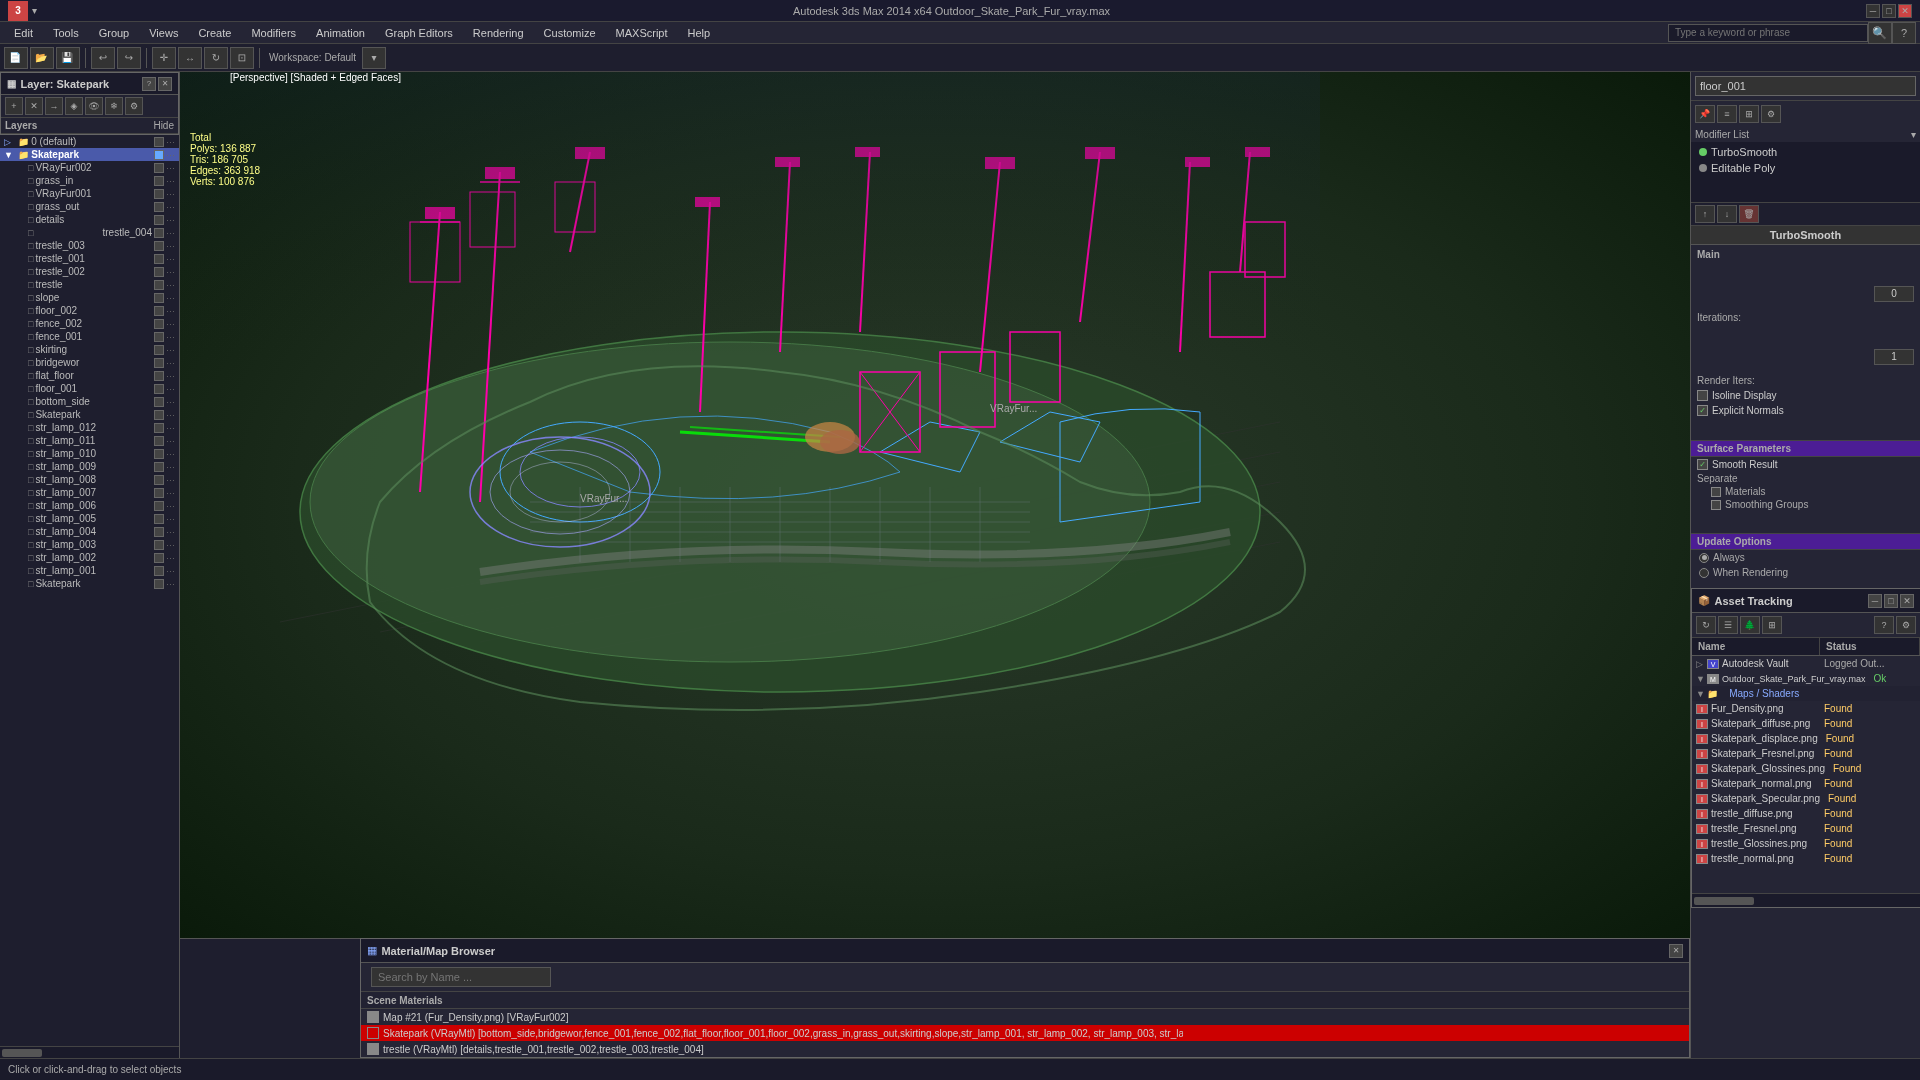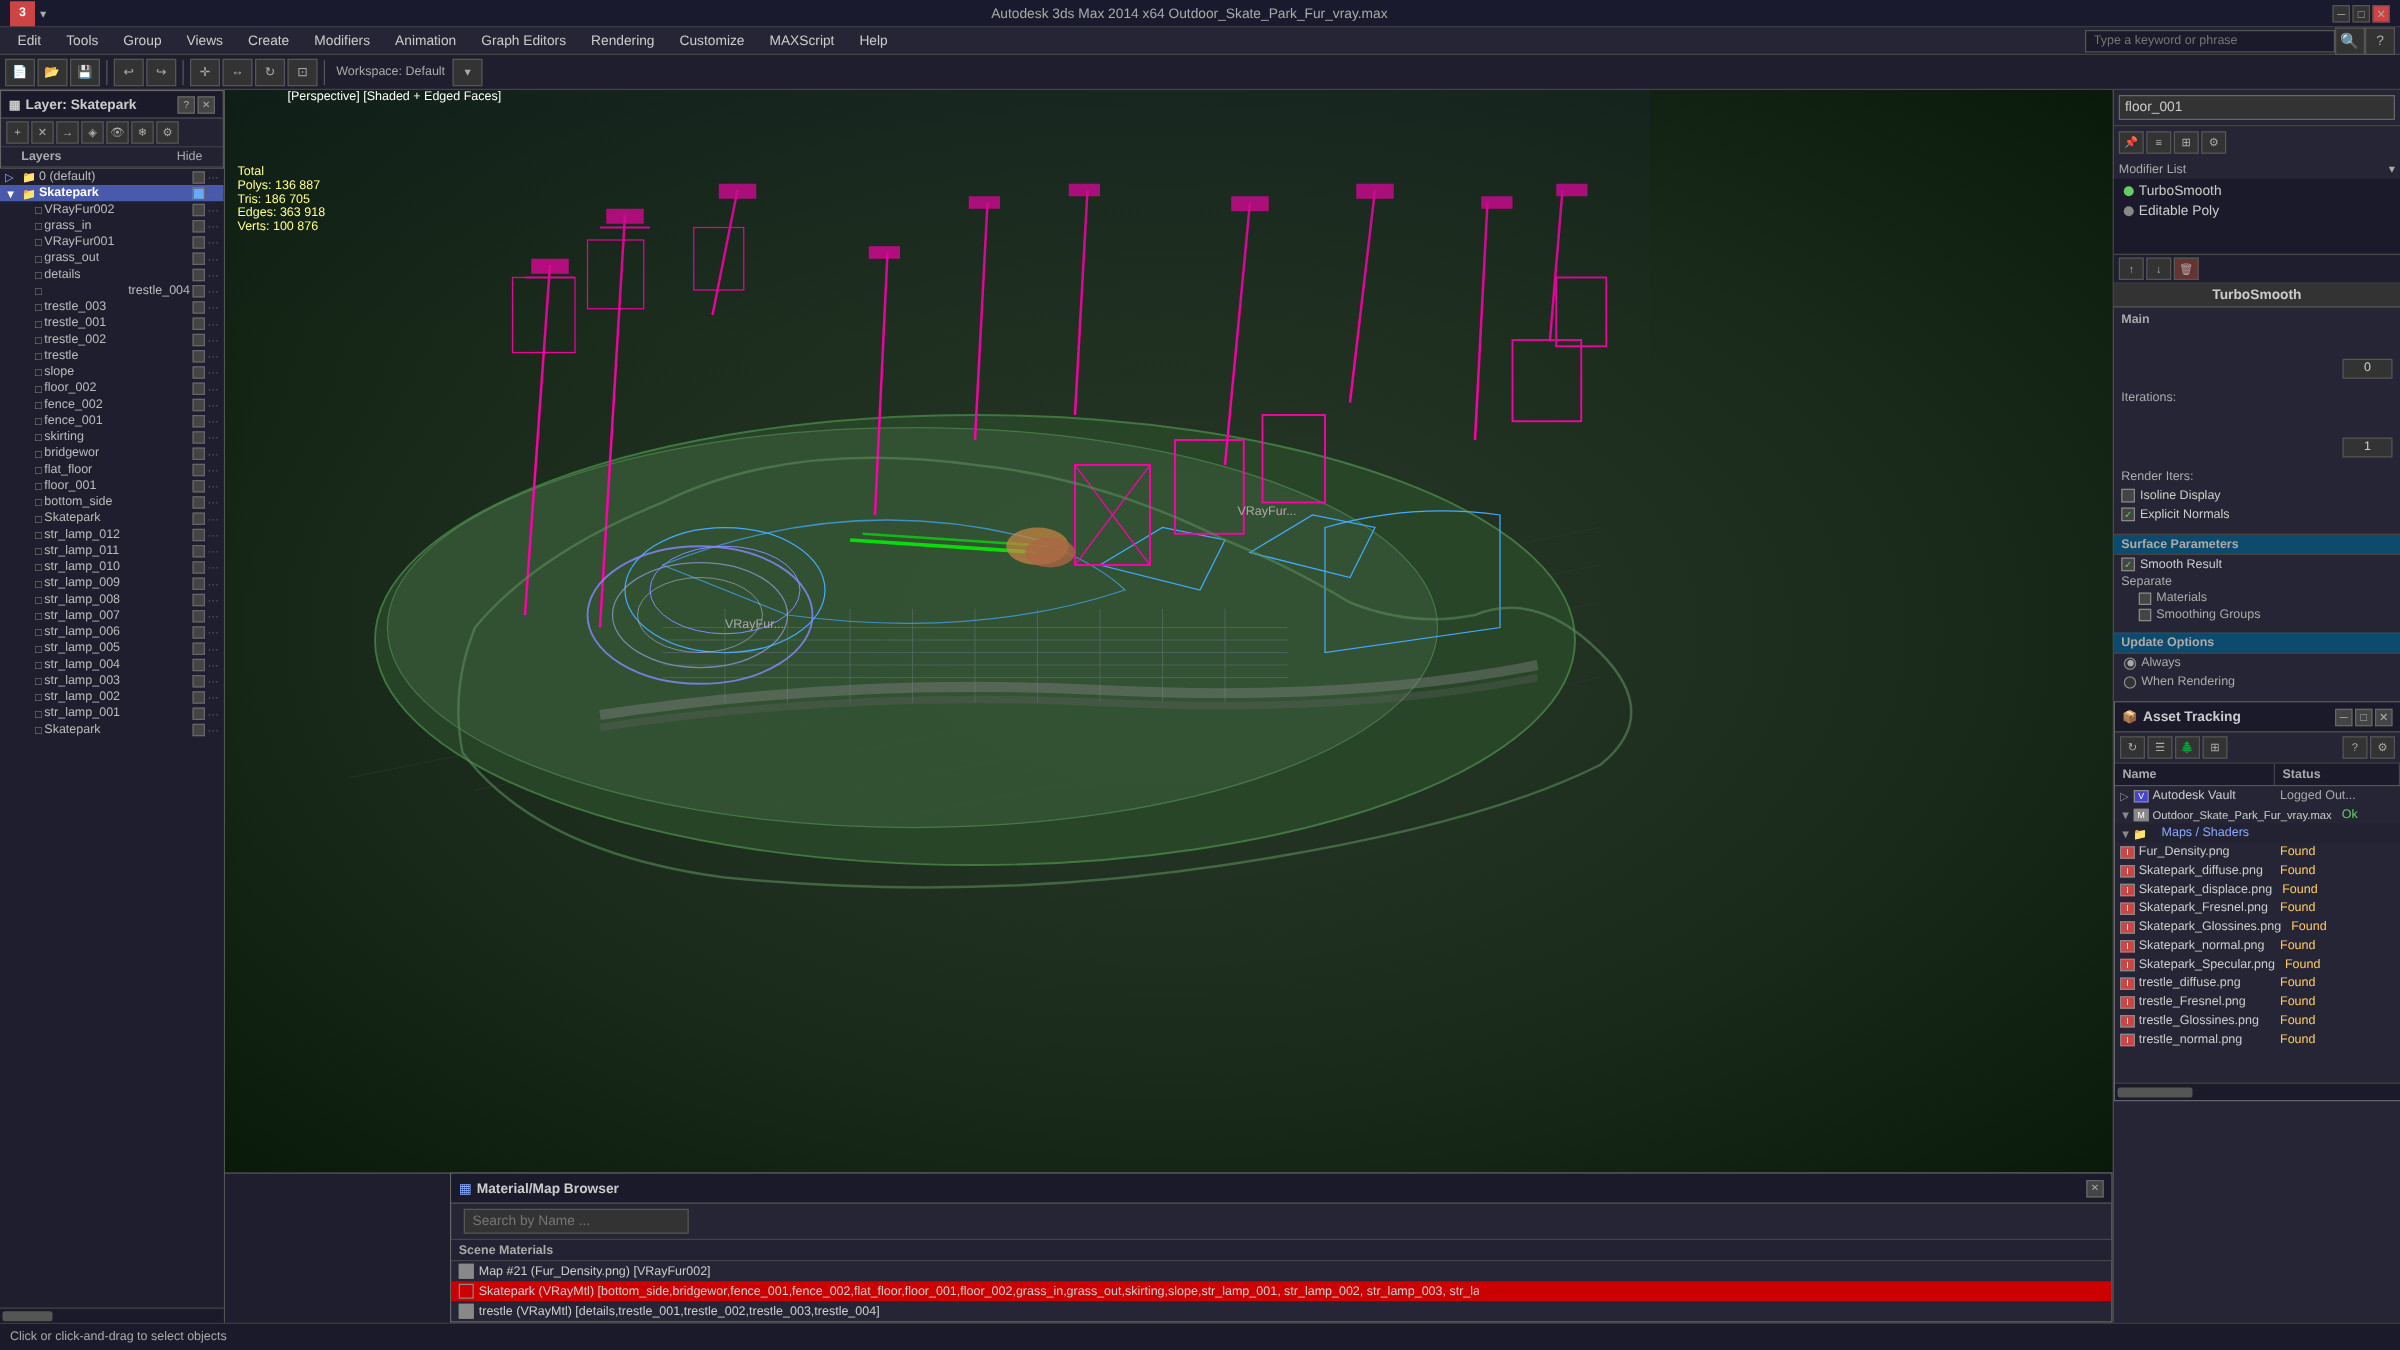--- a/index.html
+++ b/index.html
@@ -67,21 +67,21 @@
     .modifier-item .mod-dot.active { background: #6c6; }
     #right-icons-row { display: flex; gap: 2px; padding: 4px; }
     .right-icon-btn { width: 20px; height: 18px; background: #333; border: 1px solid #555; cursor: pointer; display: flex; align-items: center; justify-content: center; font-size: 9px; color: #aaa; }
     #turbosm-label { background: #333; padding: 3px 8px; color: #ccc; font-size: 11px; font-weight: bold; text-align: center; border-bottom: 1px solid #555; }
     #main-section-label { color: #aaa; font-size: 10px; font-weight: bold; padding: 4px 6px 2px; }
     .param-row { display: flex; align-items: center; padding: 2px 6px; font-size: 10px; }
     .param-label { color: #aaa; flex: 1; margin-top: 48px; }
     .param-value { width: 40px; background: #333; border: 1px solid #555; color: #ccc; text-align: center; font-size: 10px; height: 16px; }
     .param-checkbox-row { display: flex; align-items: center; padding: 2px 6px; font-size: 10px; gap: 4px; }
     .param-cb { width: 11px; height: 11px; border: 1px solid #888; background: #444; flex-shrink: 0; display: flex; align-items: center; justify-content: center; font-size: 8px; color: #6c6; }
-    .section-header { background: #0c4a6e; padding: 2px 6px; color: #aaa; font-size: 10px; font-weight: bold; margin-top: 8px; border-top: 1px solid #444; border-bottom: 1px solid #444; }
+    .section-header { background: #4c1d95; padding: 2px 6px; color: #aaa; font-size: 10px; font-weight: bold; margin-top: 22px; border-top: 1px solid #444; border-bottom: 1px solid #444; }
     .radio-row { display: flex; align-items: center; padding: 2px 8px; gap: 4px; font-size: 10px; color: #aaa; }
     .radio-dot { width: 10px; height: 10px; border-radius: 50%; border: 1px solid #888; background: #333; display: flex; align-items: center; justify-content: center; }
     .radio-dot.checked::after { content: ''; width: 5px; height: 5px; border-radius: 50%; background: #aaa; display: block; margin: auto; }
     .checkbox-label-row { display: flex; align-items: center; padding: 1px 20px; gap: 4px; font-size: 10px; color: #aaa; }
 
     
     #asset-tracking { position: absolute; bottom: 0; right: 0; width: 470px; height: 480px; background: #252535; border: 1px solid #666; display: flex; flex-direction: column; }
     #at-header { background: #1a1a2a; height: 24px; display: flex; align-items: center; padding: 0 6px; border-bottom: 1px solid #555; justify-content: space-between; }
     #at-title { color: #ccc; font-size: 11px; font-weight: bold; display: flex; align-items: center; gap: 4px; }
     #at-header-btns { display: flex; gap: 2px; }
@@ -197,21 +197,21 @@
       <div id="layers-toolbar">
         <div class="layer-tool">+</div>
         <div class="layer-tool">✕</div>
         <div class="layer-tool">→</div>
         <div class="layer-tool">◈</div>
         <div class="layer-tool">👁</div>
         <div class="layer-tool">❄</div>
         <div class="layer-tool">⚙</div>
       </div>
 
-      <div style="display:flex;align-items:center;padding:2px 16px;background:#222232;border-bottom:1px solid #444;">
+      <div style="display:flex;align-items:center;padding:2px 4px;background:#222232;border-bottom:1px solid #444;">
         <span style="flex:1;color:#aaa;font-size:10px;font-weight:bold;">Layers</span>
         <span style="color:#aaa;font-size:10px;">Hide</span>
       </div>
     </div>
 
     <div id="layers-list" style="height:520px;overflow-y:auto;background:#1e1e2e;">
 
       <div class="layer-row">
         <span style="width:12px;color:#8af;font-size:9px;">▷</span>
         <span style="font-size:9px;color:#8af;">📁</span>

